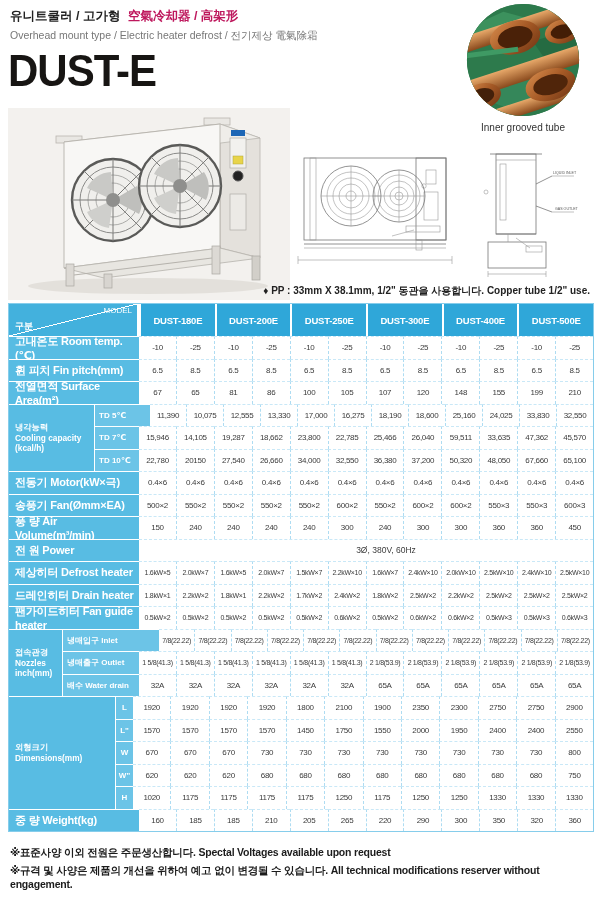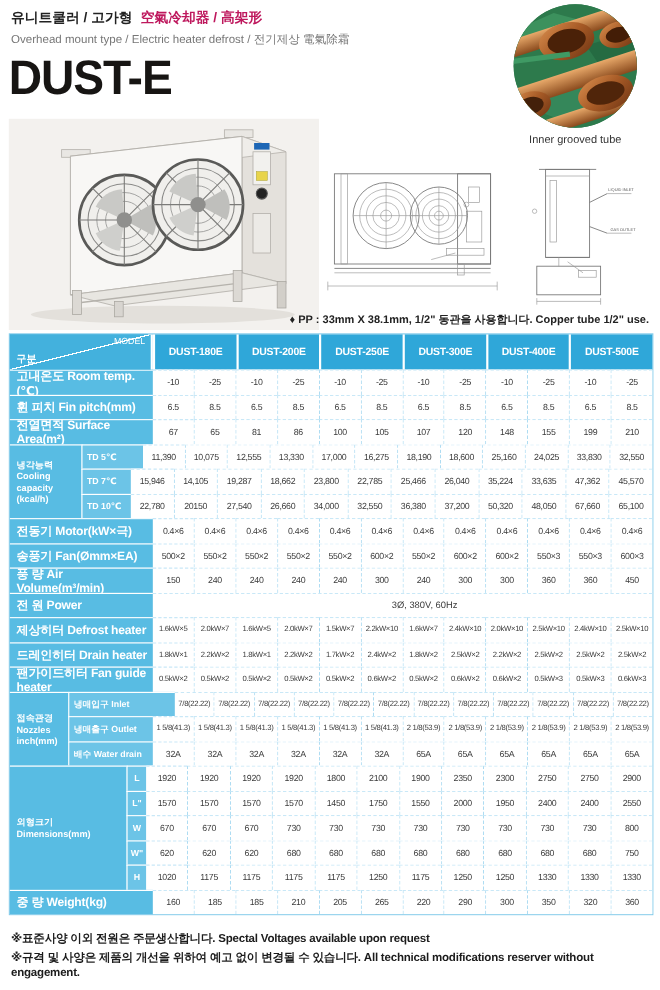--- a/index.html
+++ b/index.html
@@ -326,21 +326,21 @@
         <div class="dcell rh">105</div>
         <div class="dcell rh">107</div>
         <div class="dcell rh">120</div>
         <div class="dcell rh">148</div>
         <div class="dcell rh">155</div>
         <div class="dcell rh">199</div>
         <div class="dcell rh">210</div>
       </div>
     </div>
     <div class="sec-row">
-      <div class="grp" style="width: 65px;">냉각능력
+      <div class="grp" style="width: 85px;">냉각능력
 Cooling capacity
 (kcal/h)</div>
       <div class="sub-col" style="flex: 1 1 0%;">
         <div class="sec-row">
           <div class="sub-lbl rh" style="width: 56px;">TD 5℃</div>
           <div class="data-row">
             <div class="dcell rh first">11,390</div>
             <div class="dcell rh">10,075</div>
             <div class="dcell rh">12,555</div>
             <div class="dcell rh">13,330</div>
@@ -358,21 +358,21 @@
           <div class="sub-lbl rh" style="width: 45px;">TD 7℃</div>
           <div class="data-row">
             <div class="dcell rh first">15,946</div>
             <div class="dcell rh">14,105</div>
             <div class="dcell rh">19,287</div>
             <div class="dcell rh">18,662</div>
             <div class="dcell rh">23,800</div>
             <div class="dcell rh">22,785</div>
             <div class="dcell rh">25,466</div>
             <div class="dcell rh">26,040</div>
-            <div class="dcell rh">35,224</div>
+            <div class="dcell rh">59,511</div>
             <div class="dcell rh">33,635</div>
             <div class="dcell rh">47,362</div>
             <div class="dcell rh">45,570</div>
           </div>
         </div>
         <div class="sec-row">
           <div class="sub-lbl rh" style="width: 45px;">TD 10℃</div>
           <div class="data-row">
             <div class="dcell rh first">22,780</div>
             <div class="dcell rh">20150</div>

